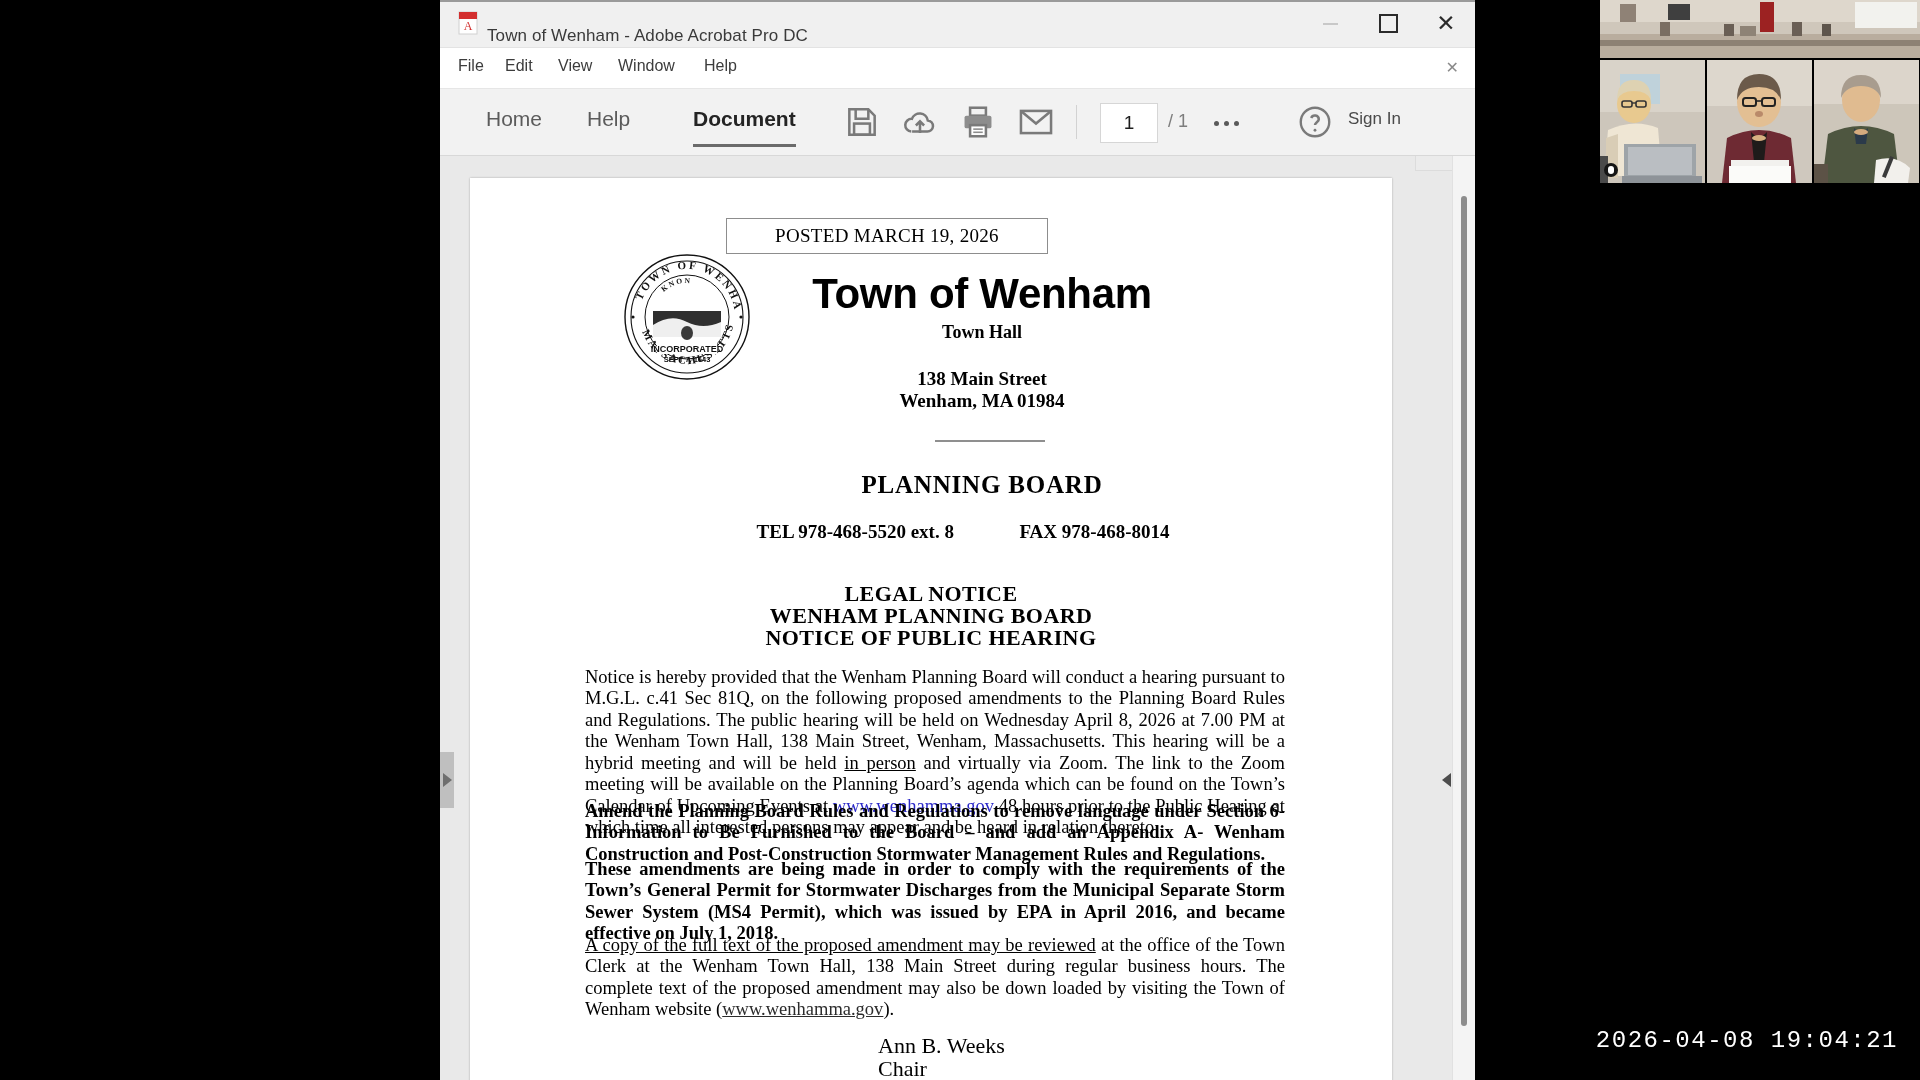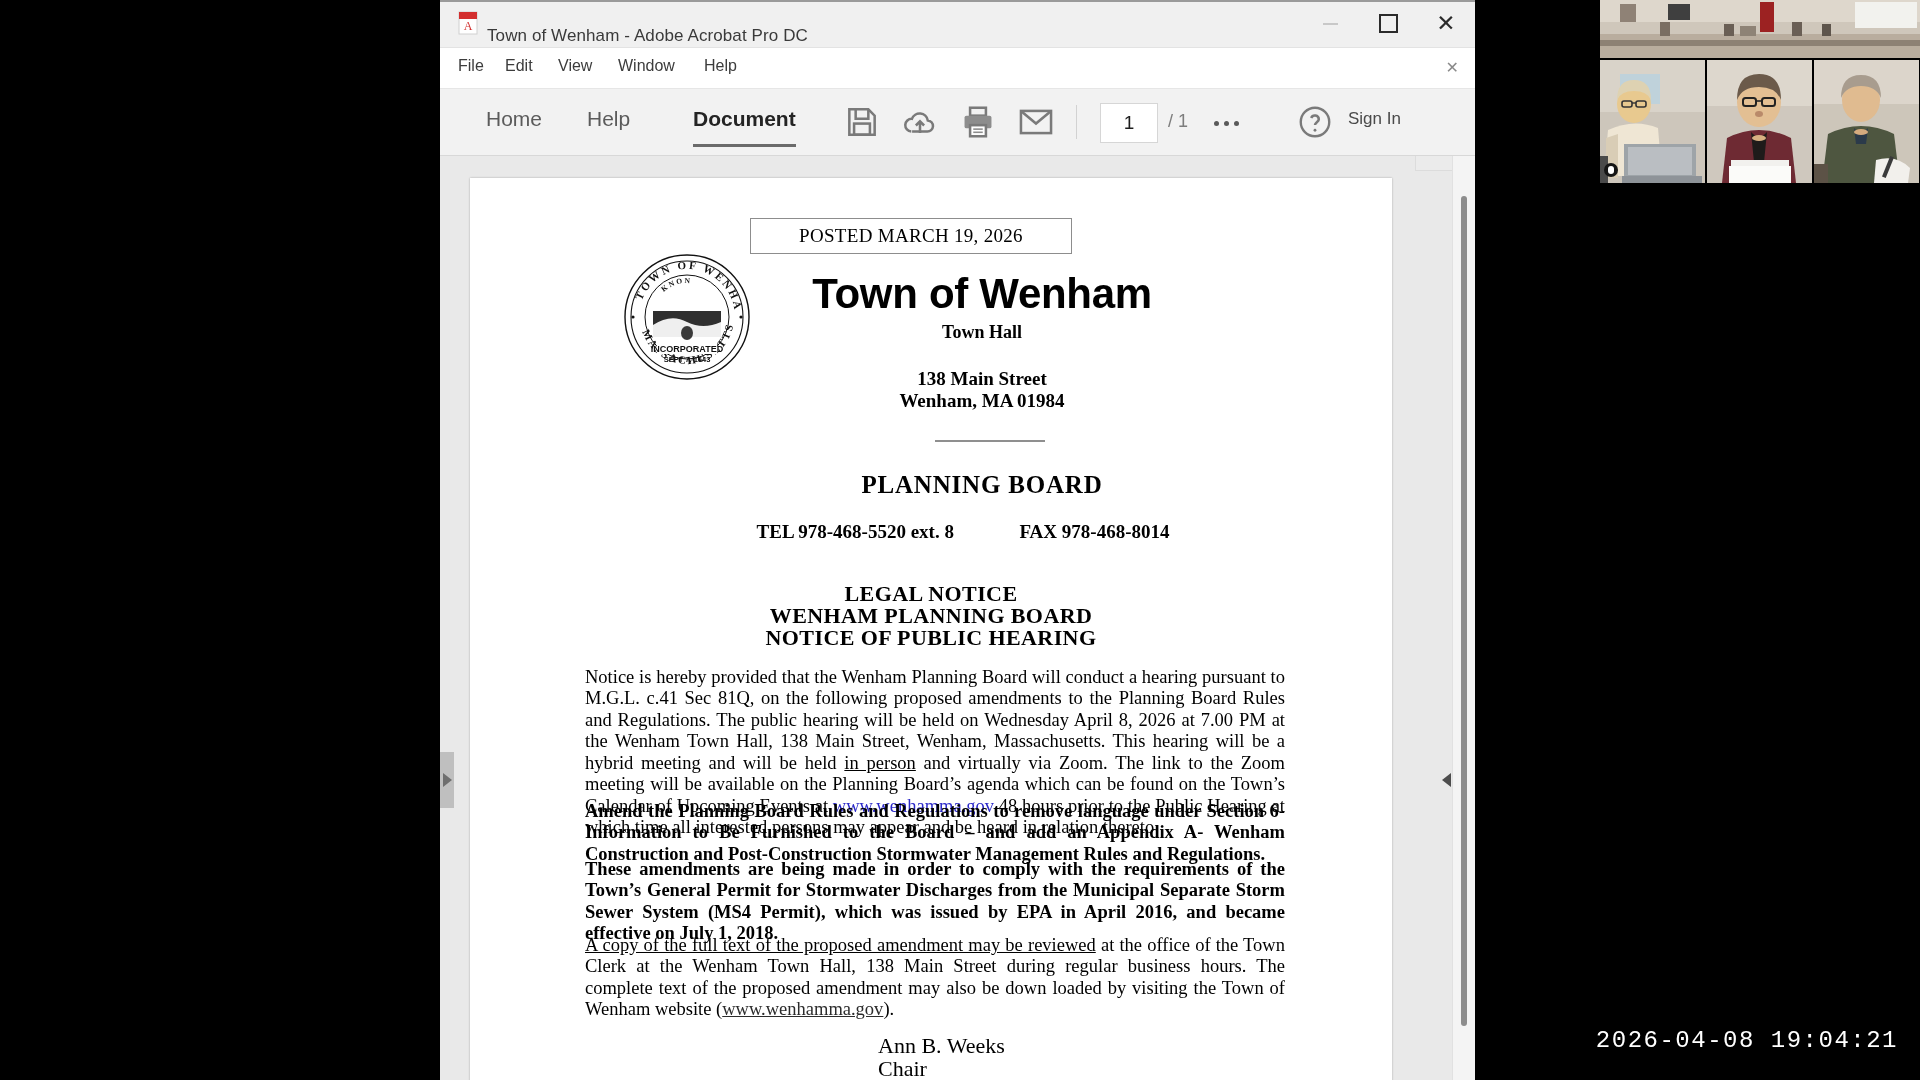--- a/index.html
+++ b/index.html
@@ -103,21 +103,21 @@
     display:flex;align-items:center;justify-content:center;
   }
   .side-arrow.left{left:0;}
   .side-arrow.right{right:22px;background:transparent;}
   .tri-r{width:0;height:0;border-left:9px solid #6e6e6e;border-top:7px solid transparent;border-bottom:7px solid transparent;}
   .tri-l{width:0;height:0;border-right:9px solid #4d4d4d;border-top:7px solid transparent;border-bottom:7px solid transparent;}
 
   
   .doc{position:relative;width:100%;height:100%;color:#000;}
   .posted{
-    position:absolute;left:280px;top:40px;width:320px;height:34px;
+    position:absolute;left:256px;top:40px;width:320px;height:34px;
     border:1px solid #8d8d8d;display:flex;align-items:center;justify-content:center;
     font-family:"Liberation Serif",serif;font-size:19px;letter-spacing:.3px;
   }
   .seal{
     position:absolute;left:153px;top:75px;width:128px;height:128px;
   }
   .town-name{
     position:absolute;left:0;right:0;top:92px;text-align:center;
     font-family:"Liberation Sans",sans-serif;font-weight:bold;font-size:42px;
     letter-spacing:-.3px;padding-left:102px;

